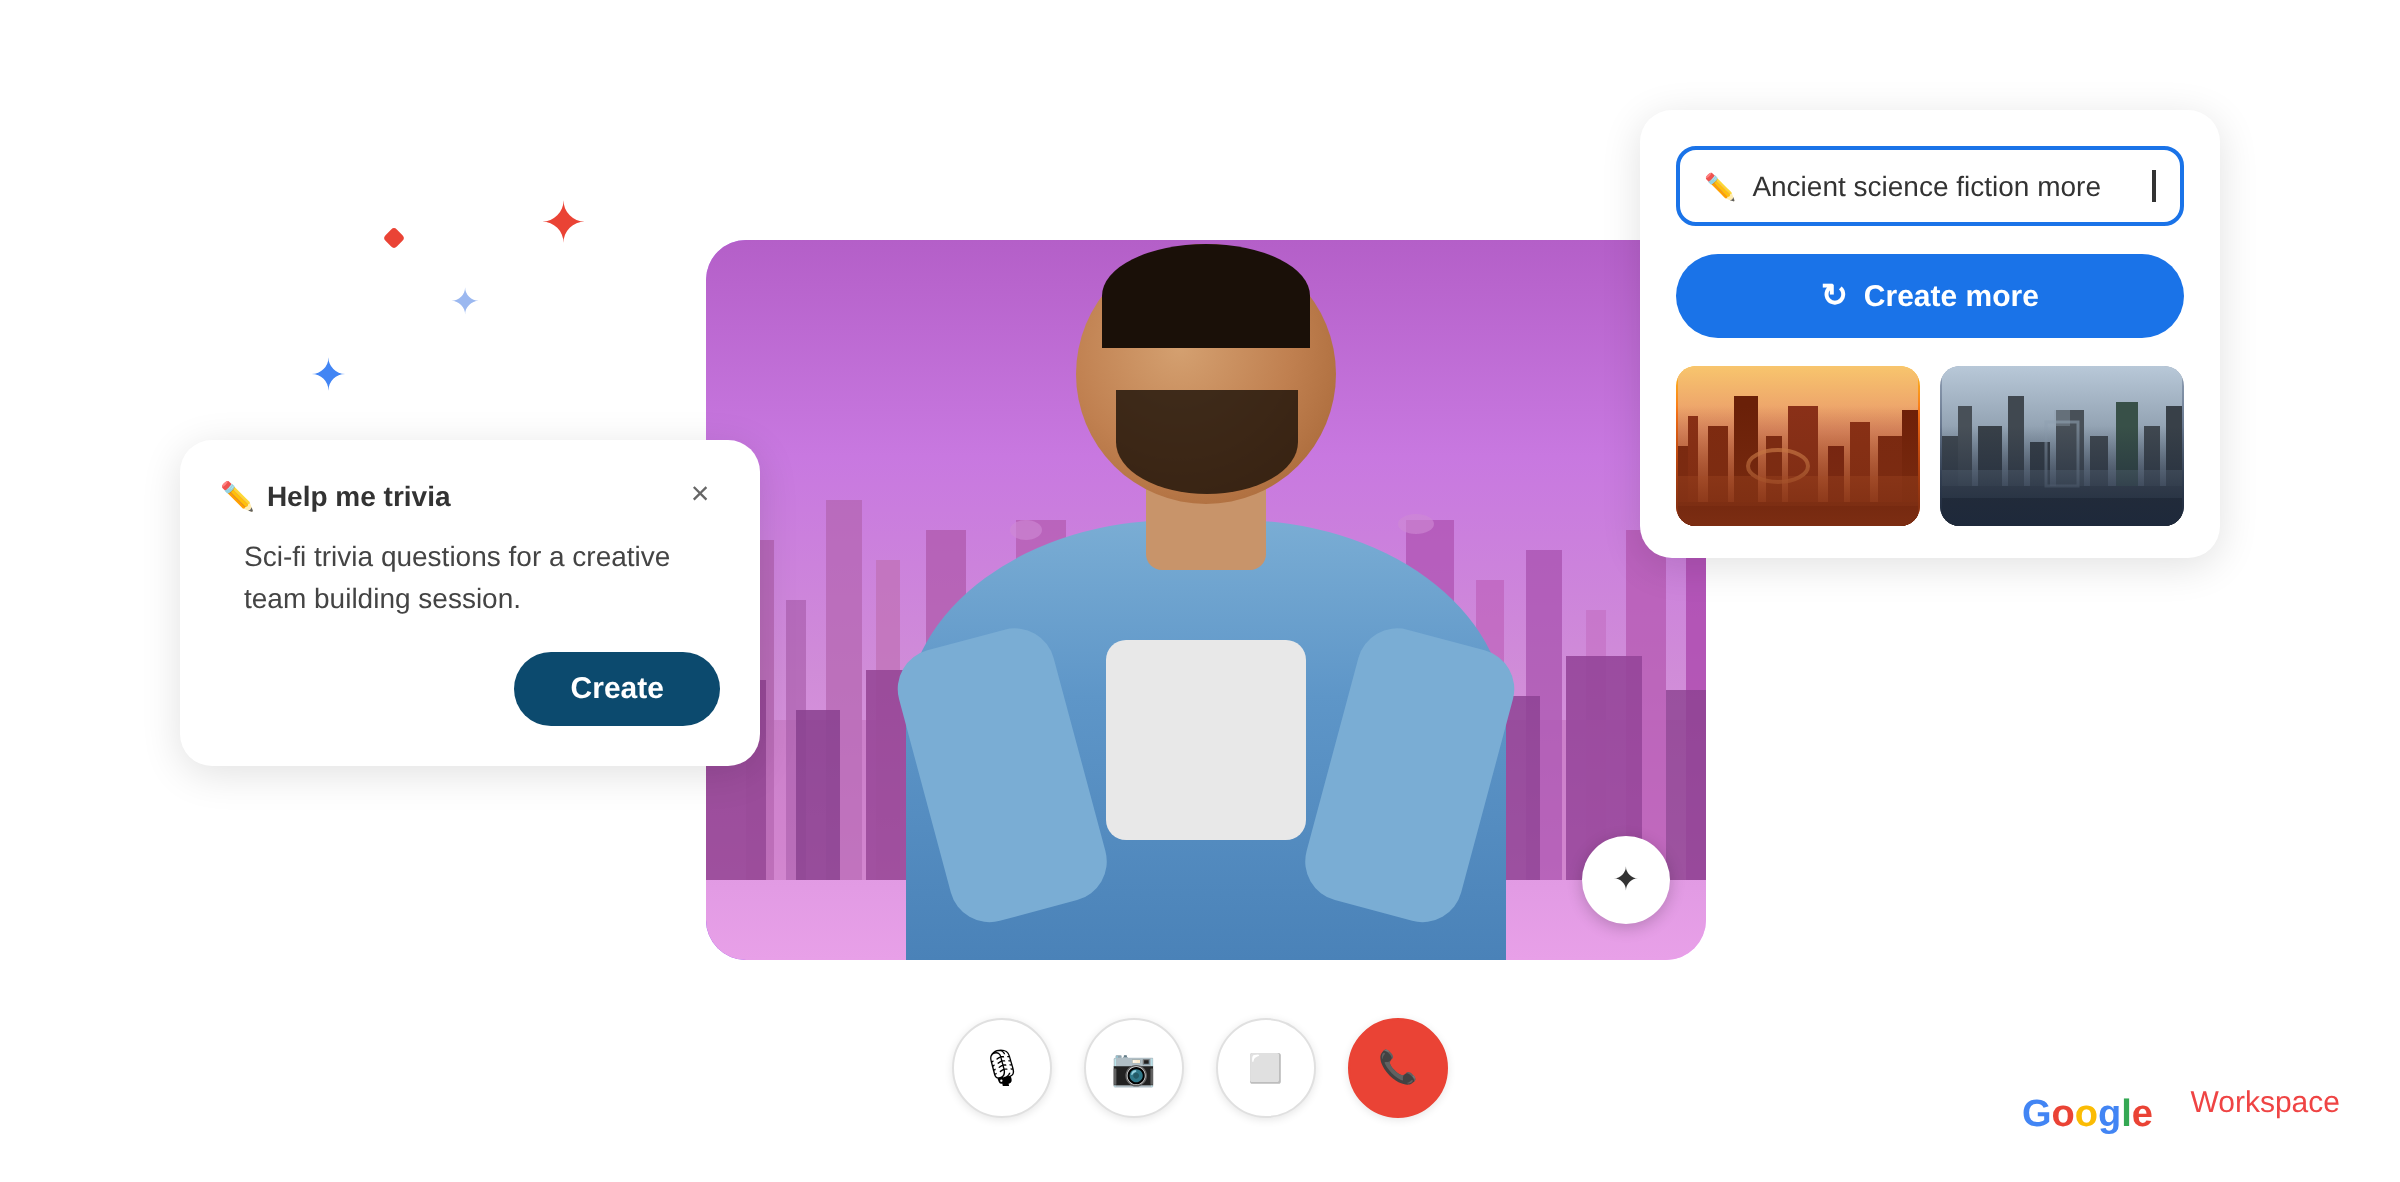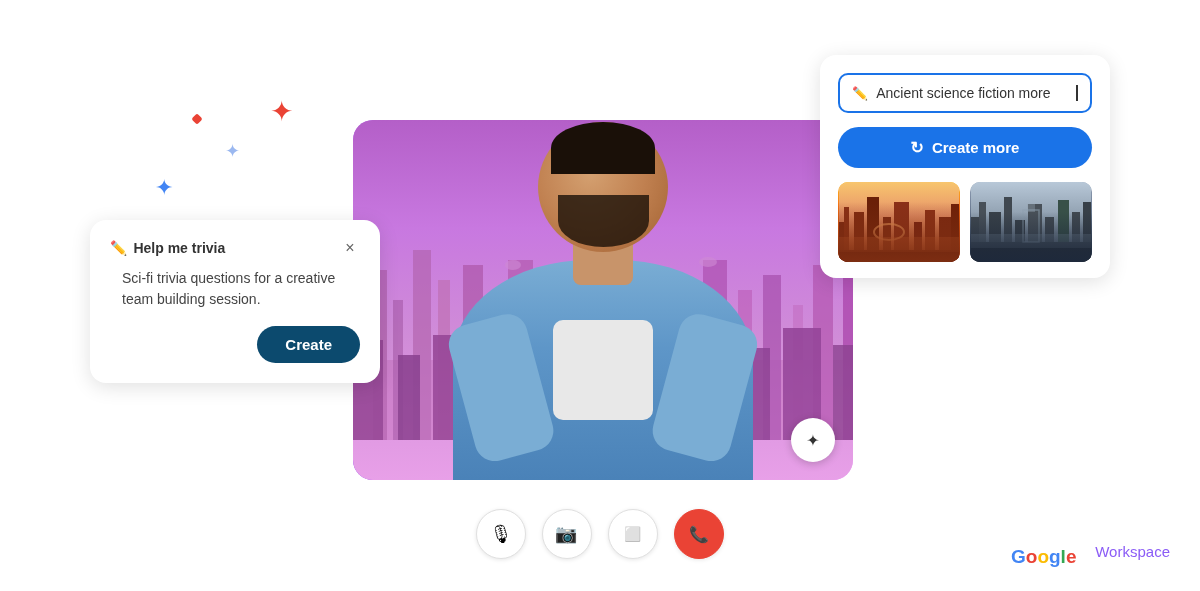--- a/index.html
+++ b/index.html
@@ -490,14 +490,14 @@
     </div>
   </div>
 </div>
 
 <div class="google-workspace">
   <svg width="80" height="26" viewBox="0 0 80 26">
     <text x="0" y="20" font-size="19" font-family="Arial" font-weight="700">
       <tspan fill="#4285f4">G</tspan><tspan fill="#ea4335">o</tspan><tspan fill="#fbbc04">o</tspan><tspan fill="#4285f4">g</tspan><tspan fill="#34a853">l</tspan><tspan fill="#ea4335">e</tspan>
     </text>
   </svg>
-  <span class="workspace-text" style="font-size:15px;color:#8b5cf6;font-weight:400;margin-left:2px;">Workspace</span>
+  <span class="workspace-text" style="font-size:15px;color:#ef4444;font-weight:400;margin-left:2px;">Workspace</span>
 </div>
 
 </body></html>

